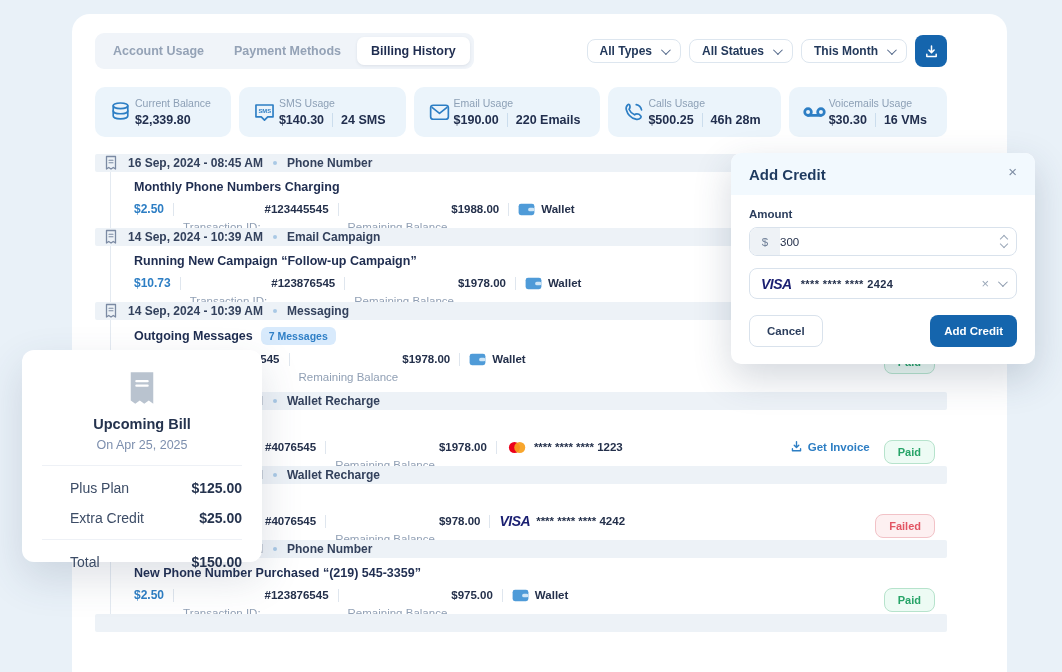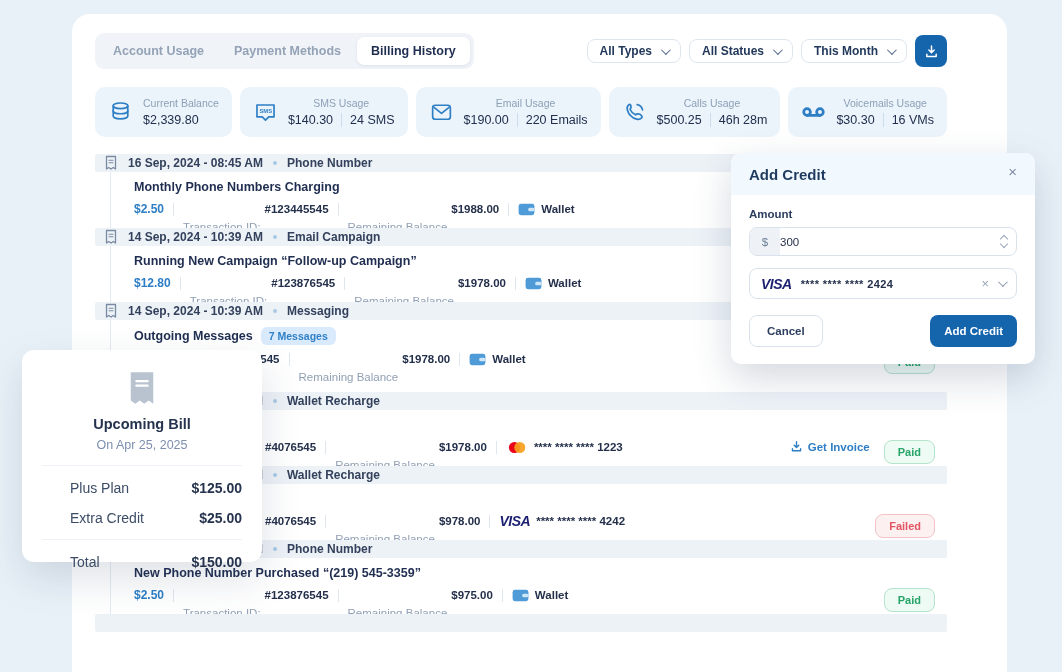--- a/index.html
+++ b/index.html
@@ -14,25 +14,25 @@
   .tabs { background:#f0f4f9; border-radius:9px; padding:4px; display:flex; gap:2px; }
   .tab { padding:7px 14px; font-size:12.5px; font-weight:600; color:#94a2b6; border-radius:7px; cursor:pointer; white-space:nowrap; }
   .tab.active { background:#fff; color:#1f2d50; font-weight:700; box-shadow:0 1px 3px rgba(40,60,90,.10); }
   .controls { display:flex; gap:8px; align-items:center; }
   .dd { display:flex; align-items:center; gap:9px; border:1px solid #dde6ef; border-radius:8px; padding:4px 12px; font-size:12px; font-weight:700; color:#23395b; background:#fff; cursor:pointer; white-space:nowrap; }
   .chev { width:7px; height:7px; border-right:1.6px solid #53688a; border-bottom:1.6px solid #53688a; transform:rotate(45deg) translateY(-2px); }
   .dl-btn { width:32px; height:32px; background:#1565ad; border-radius:8px; display:flex; align-items:center; justify-content:center; cursor:pointer; }
 
   
   .stats { display:flex; gap:8px; margin-top:18px; }
-  .card { background:#ebf4fb; border-radius:10px; padding:10px 13px; display:flex; align-items:center; gap:10px; flex:1 1 auto;text-align:center; }
+  .card { background:#ebf4fb; border-radius:10px; padding:10px 13px; display:flex; align-items:center; gap:2px; flex:1 1 auto; }
   .card .ic { flex:0 0 auto; display:flex; }
   .card .lbl { font-size:10.5px; color:#8da0b6; margin-bottom:4px; white-space:nowrap; }
   .vrow { display:flex; align-items:center; gap:8px; }
-  .vmain, .vsec { font-size:12.5px; font-weight:400; color:#222f4e; white-space:nowrap; }
+  .vmain, .vsec { font-size:12.5px; font-weight:700; color:#222f4e; white-space:nowrap; }
   .vdiv { width:1px; height:14px; background:#cbdded; }
 
   
   .list { margin-top:17px; position:relative; }
   .tline { position:absolute; left:15px; top:18px; bottom:6px; width:1px; background:#e4eaf1; }
   .brow { position:relative; }
   .bhead { height:18px; background:#edf2f7; border-radius:2px; display:flex; align-items:center; gap:10px; padding-left:9px; position:relative; }
   .bdate { font-size:12px; font-weight:600; color:#33415c; white-space:nowrap; }
   .hdot { width:4px; height:4px; border-radius:50%; background:#a9c9e5; }
   .btype { font-size:12px; font-weight:600; color:#33415c; white-space:nowrap; }
@@ -242,21 +242,21 @@
               <path d="M2.5 1.5h9v12.5l-2.25-1.5L7 14l-2.25-1.5-2.25 1.5z" fill="#edf2f7" stroke="#7b8aa3" stroke-width="1.3" stroke-linejoin="round"></path>
               <path d="M5 5.2h4M5 7.7h4" stroke="#7b8aa3" stroke-width="1.1" stroke-linecap="round"></path>
             </svg>
           <span class="bdate">14 Sep, 2024 - 10:39 AM</span>
           <span class="hdot"></span>
           <span class="btype">Email Campaign</span>
         </div>
         <div class="bbody">
           <div class="btitle">Running New Campaign “Follow-up Campaign”</div>
           <div class="binfo">
-            <span class="amt">$12.80</span>
+            <span class="amt">$10.73</span>
             <span class="sep"></span>
             <span class="glabel">Transaction ID:</span>
             <span class="gval">#123876545</span>
             <span class="sep"></span>
             <span class="glabel">Remaining Balance</span>
             <span class="gval">$1978.00</span>
             <span class="sep"></span>
             <span class="method">
               <svg width="17" height="13" viewBox="0 0 18 14">
                   <rect x="0.5" y="0.8" width="17" height="12.4" rx="2.6" fill="#4f9bd8"></rect>

